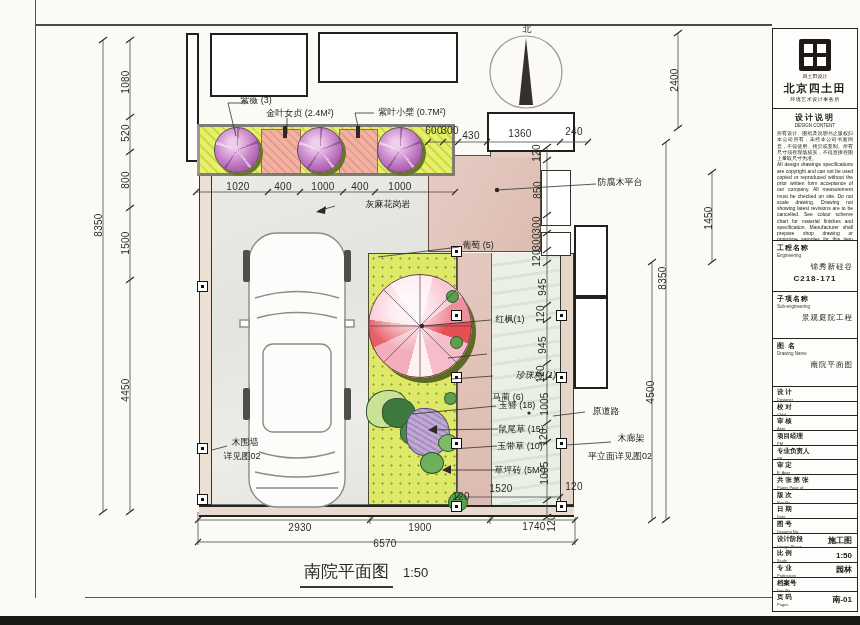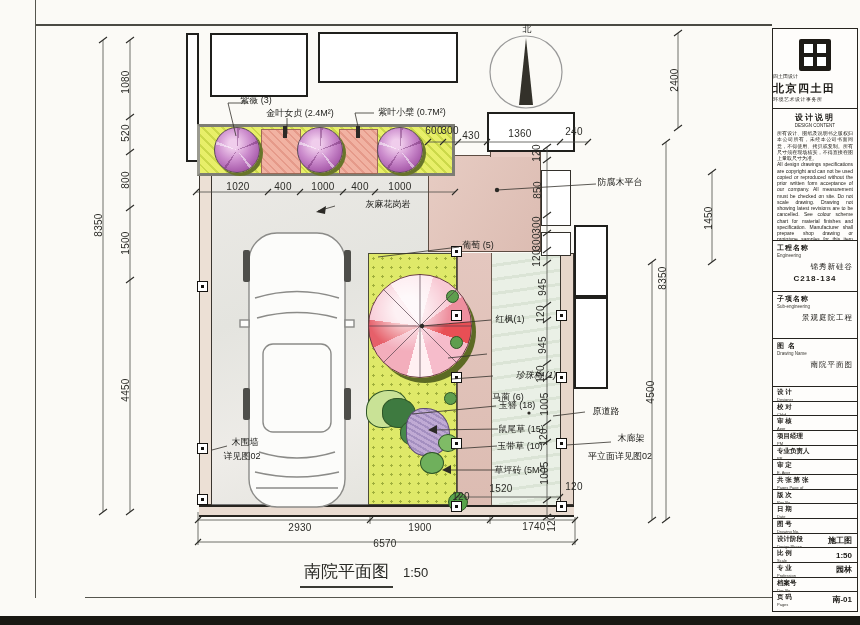--- a/index.html
+++ b/index.html
@@ -37,21 +37,21 @@
   
   .dim{position:absolute;transform:translate(-50%,-50%);font-size:10px;color:#2c2c28;white-space:nowrap;letter-spacing:.3px;}
   .dim.rot{transform:translate(-50%,-50%) rotate(-90deg);}
   .plabel{position:absolute;transform:translate(-50%,-50%);font-size:9px;color:#1d1d1a;white-space:nowrap;}
   .sheet-title{left:300px;top:560px;display:flex;align-items:baseline;gap:10px;}
   .sheet-title .t{font-size:17px;color:#2a2a26;border-bottom:2.5px solid #3a3a34;padding:0 4px 3px 4px;}
   .sheet-title .s{font-size:13px;color:#2a2a26;}
   
   .tblock{left:772px;top:28px;width:86px;height:584px;background:#fefdfb;border:1.4px solid #26241f;font-family:"Liberation Sans","DejaVu Sans",sans-serif;color:#1c1a16;}
   .tb-sec{border-bottom:1.2px solid #26241f;box-sizing:border-box;overflow:hidden;}
-  .logo-sec{height:80px;padding-top:10px;}
+  .logo-sec{height:80px;text-align:center;padding-top:10px;}
   .logo{width:32px;height:32px;margin:0 auto;background:#1d1a15;display:grid;grid-template-columns:1fr 1fr;grid-template-rows:1fr 1fr;gap:4px;padding:5px;box-sizing:border-box;border-radius:2px;}
   .logo span{background:#fff;display:block;}
   .logo-cap{font-size:5px;margin-top:2px;}
   .company{font-size:11px;font-weight:bold;letter-spacing:1.5px;margin-top:2px;}
   .company-sub{font-size:5px;letter-spacing:.5px;}
   .notes-sec{height:132px;padding:3px 4px;}
   .notes-h{font-size:8px;font-weight:bold;text-align:center;letter-spacing:2px;}
   .notes-he{font-size:4.5px;text-align:center;margin-bottom:2px;}
   .notes-p{font-size:5px;line-height:1.25;text-align:justify;color:#23211c;}
   .sec3{height:51px;padding:2px 4px;}
@@ -292,21 +292,21 @@
   <div class="tb-sec notes-sec">
     <div class="notes-h">设计说明</div>
     <div class="notes-he">DESIGN CONTENT</div>
     <div class="notes-p">所有设计、图纸及说明书之版权归本公司所有，未经本公司书面同意，不得使用、拷贝或复制。所有尺寸须在现场核实，不得直接在图上量取尺寸为准。</div>
     <div class="notes-p">All design drawings specifications are copyright and can not be used copied or reproduced without the prior written form acceptance of our company. All measurement must be checked on site. Do not scale drawing. Drawing not showing latest revisions are to be cancelled. See colour scheme chart for material finishes and specification. Manufacturer shall prepare shop drawing or prototype samples for this item and submit them to the designer for checking and approval.</div>
   </div>
   <div class="tb-sec sec3">
     <div class="sec-lbl">工程名称</div>
     <div class="sec-en">Engineering</div>
     <div class="sec-val">锦秀新硅谷</div>
-    <div class="sec-val2">C218-134</div>
+    <div class="sec-val2">C218-171</div>
   </div>
   <div class="tb-sec sec4">
     <div class="sec-lbl">子项名称</div>
     <div class="sec-en">Sub-engineering</div>
     <div class="sec-val">景观庭院工程</div>
   </div>
   <div class="tb-sec sec5">
     <div class="sec-lbl">图  名</div>
     <div class="sec-en">Drawing Name</div>
     <div class="sec-val">南院平面图</div>

